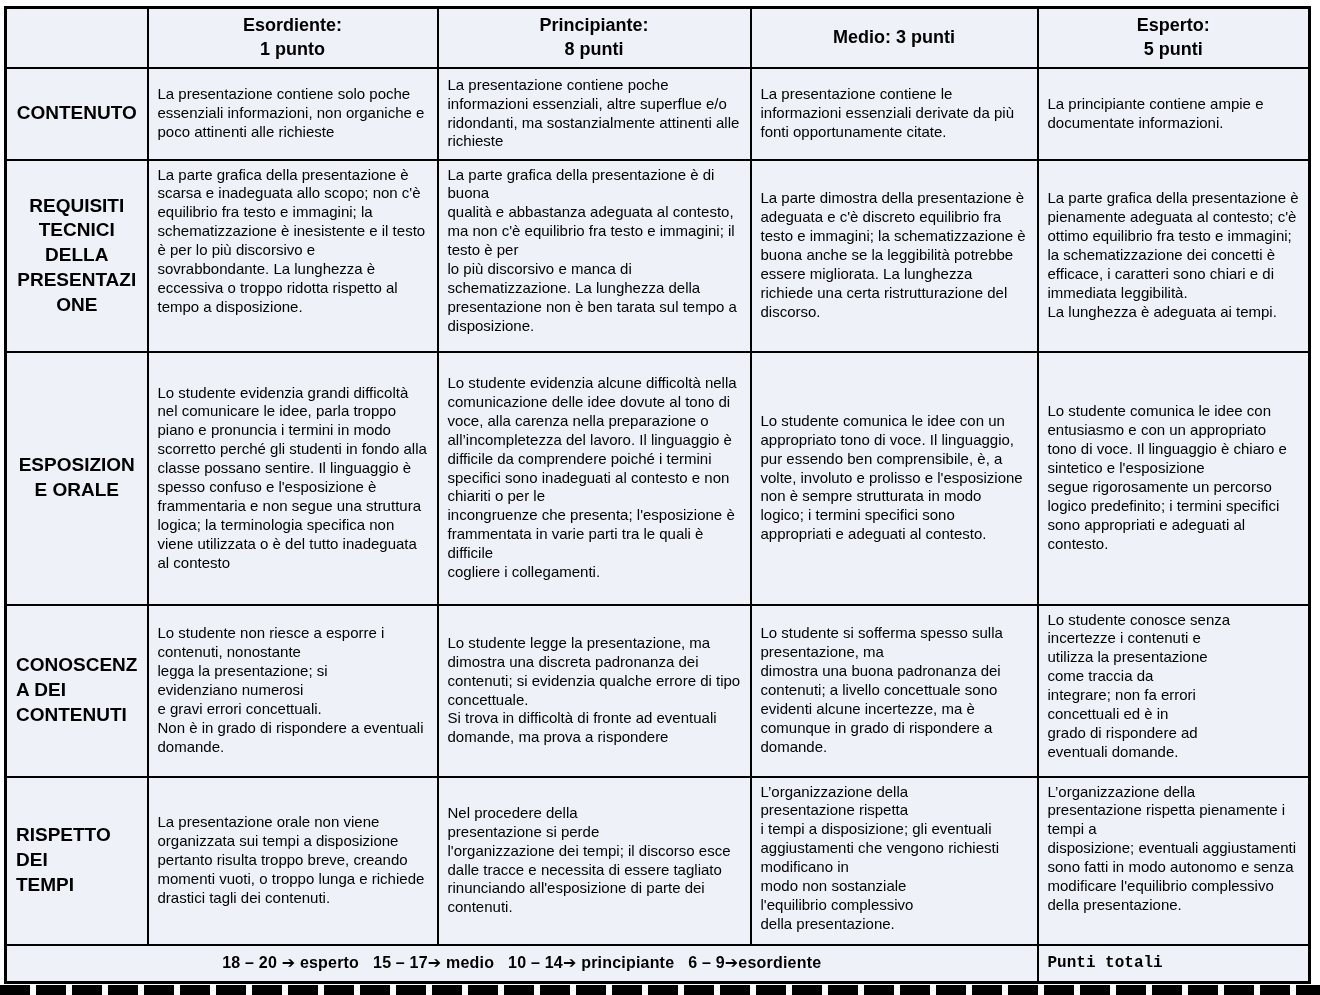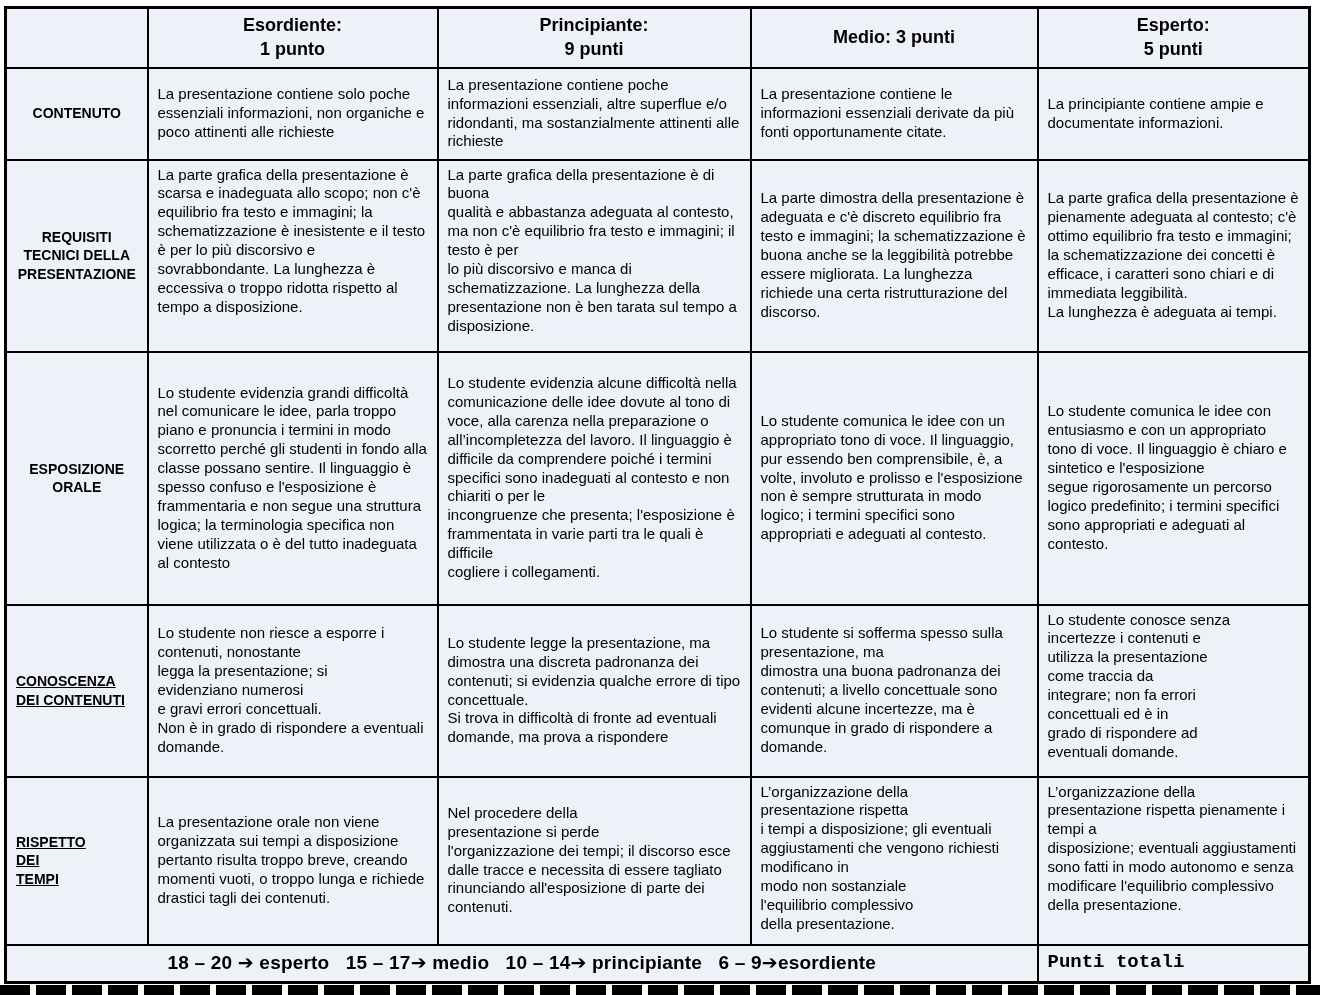--- a/index.html
+++ b/index.html
@@ -33,31 +33,31 @@
   tr.hdr th{
     text-align:center;
     vertical-align:middle;
     font-size:18px;
     font-weight:bold;
     line-height:1.3;
     padding:4px 6px;
   }
   td.rowlabel{
     font-weight:bold;
-    font-size:14px;
+    font-size:19px;
     vertical-align:middle;
     text-align:center;
     line-height:1.3;
   }
-  td.rowlabel.left{text-align:left;text-decoration:underline;}
+  td.rowlabel.left{text-align:left;}
   td.vmid{vertical-align:middle;}
   tr.footer td{
     vertical-align:middle;
     font-weight:bold;
-    font-size:19px;
+    font-size:16px;
     white-space:pre-wrap;
     padding:4px 9px;
   }
   td.legend{text-align:center;letter-spacing:0.2px;}
   td.totals{text-align:left;font-family:Liberation Mono, monospace;}
   .bottom-dash{
     position:absolute;left:0;bottom:0;
     width:100%;height:10px;
     background:repeating-linear-gradient(90deg,#000 0 30px,#fbfbfb 30px 36px);
   }
@@ -73,21 +73,21 @@
         <col class="c2">
         <col class="c3">
         <col class="c4">
     </colgroup>
     <tbody>
         <tr class="hdr" style="height:60px;">
       <th></th>
       <th>Esordiente:
 1 punto</th>
       <th>Principiante:
-9 punti</th>
+8 punti</th>
       <th>Medio: 3 punti</th>
       <th>Esperto:
 5 punti</th>
     </tr>
 
     <tr style="height:92px;">
       <td class="rowlabel">CONTENUTO</td>
       <td class="vmid">La presentazione contiene solo poche essenziali informazioni, non organiche e poco attinenti alle richieste</td>
       <td class="vmid">La presentazione contiene poche informazioni essenziali, altre superflue e/o ridondanti, ma sostanzialmente attinenti alle richieste</td>
       <td class="vmid">La presentazione contiene le informazioni essenziali derivate da più fonti opportunamente citate.</td>

